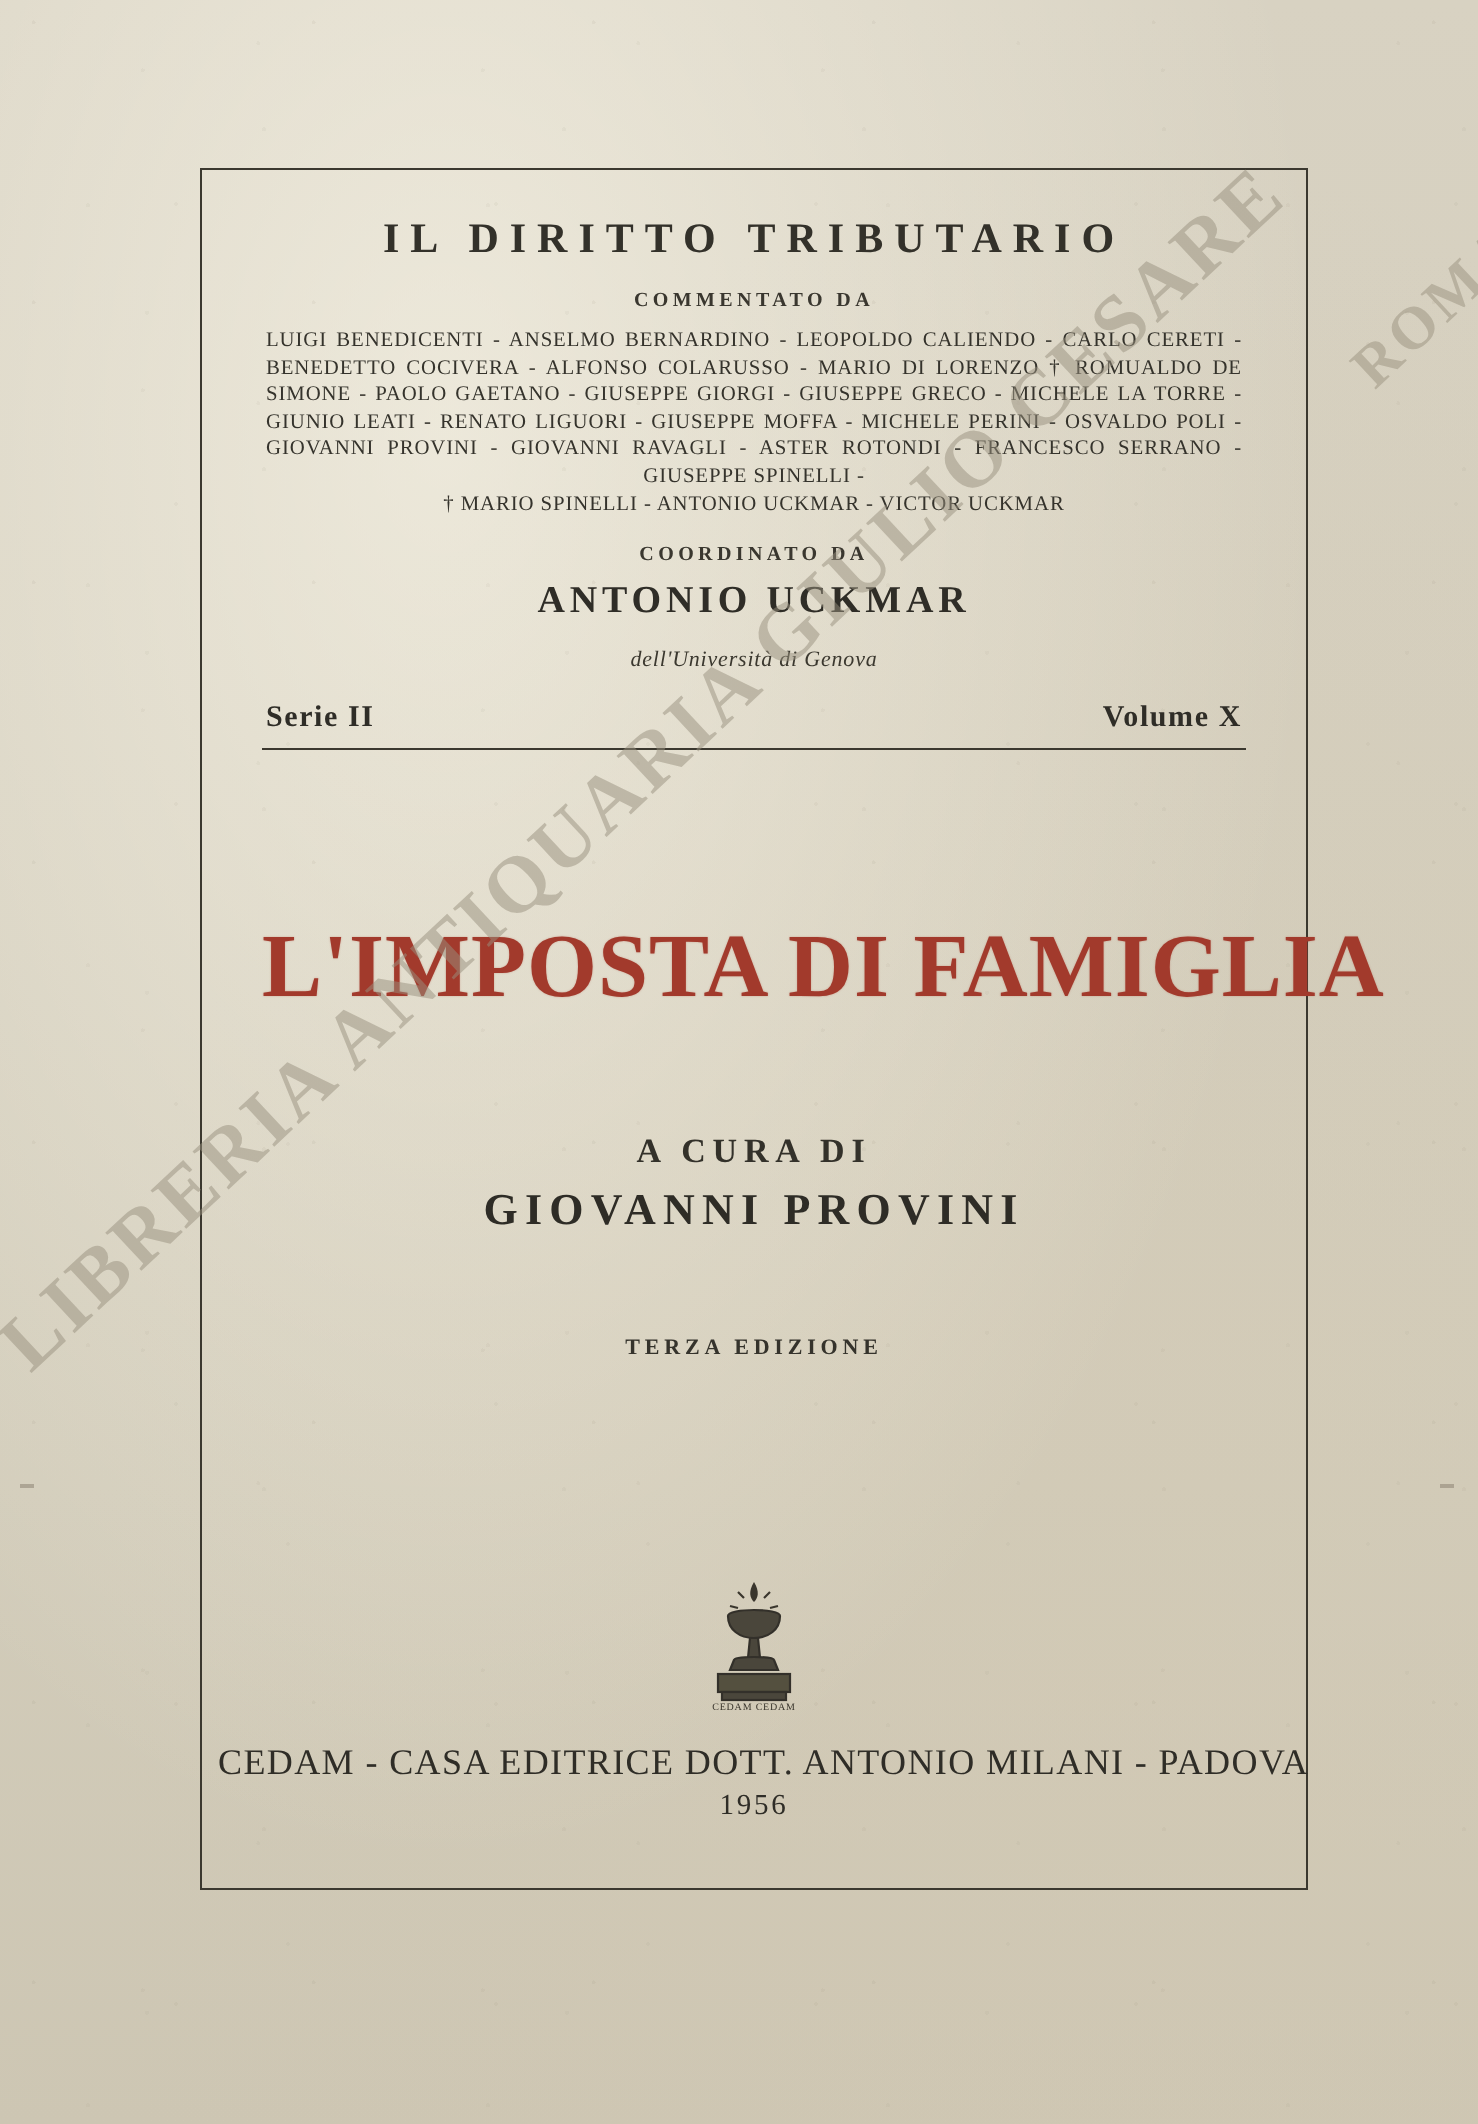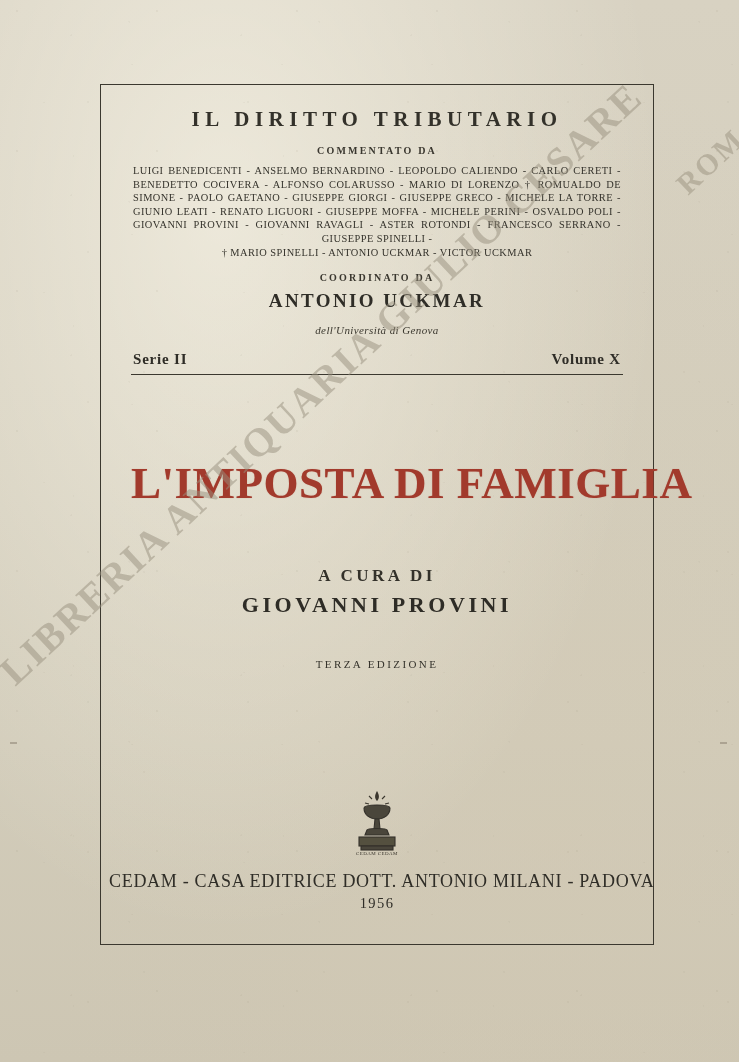--- a/index.html
+++ b/index.html
@@ -164,23 +164,23 @@
 
   .editor-name {
     margin-top: 6px;
     font-size: 22px;
     font-weight: bold;
     letter-spacing: 3.6px;
     color: #2e2c26;
   }
 
   .edition {
-    margin-top: 40px;
+    margin-top: 50px;
     font-size: 11px;
-    font-weight: normal;
+    font-weight: bold;
     letter-spacing: 2.4px;
     color: #35332c;
   }
 
   
   #logo {
     position: absolute;
     left: 0; right: 0;
     top: 700px;
     display: flex;

